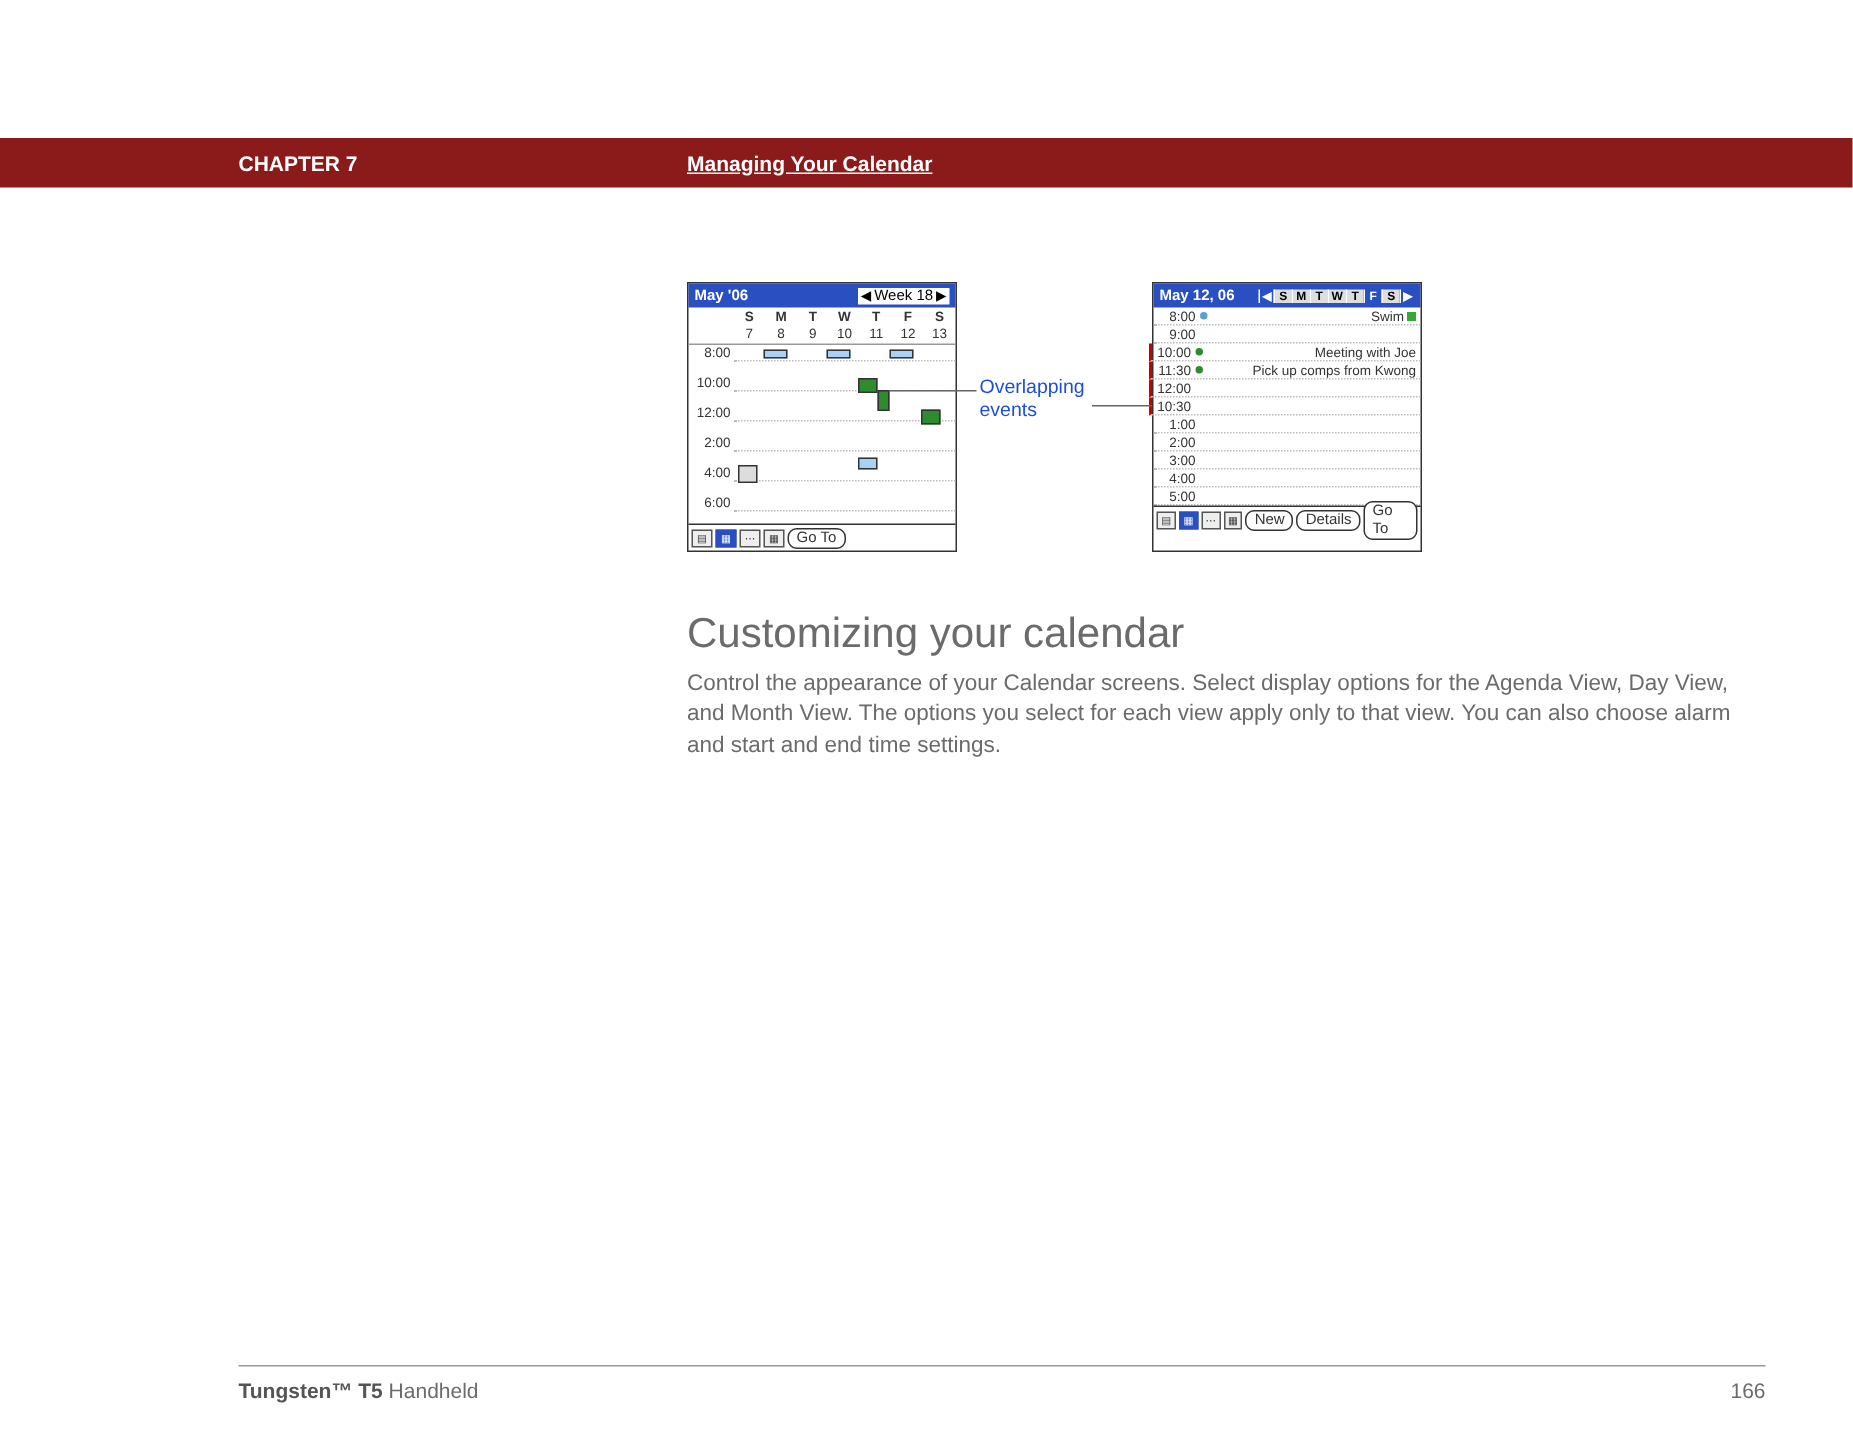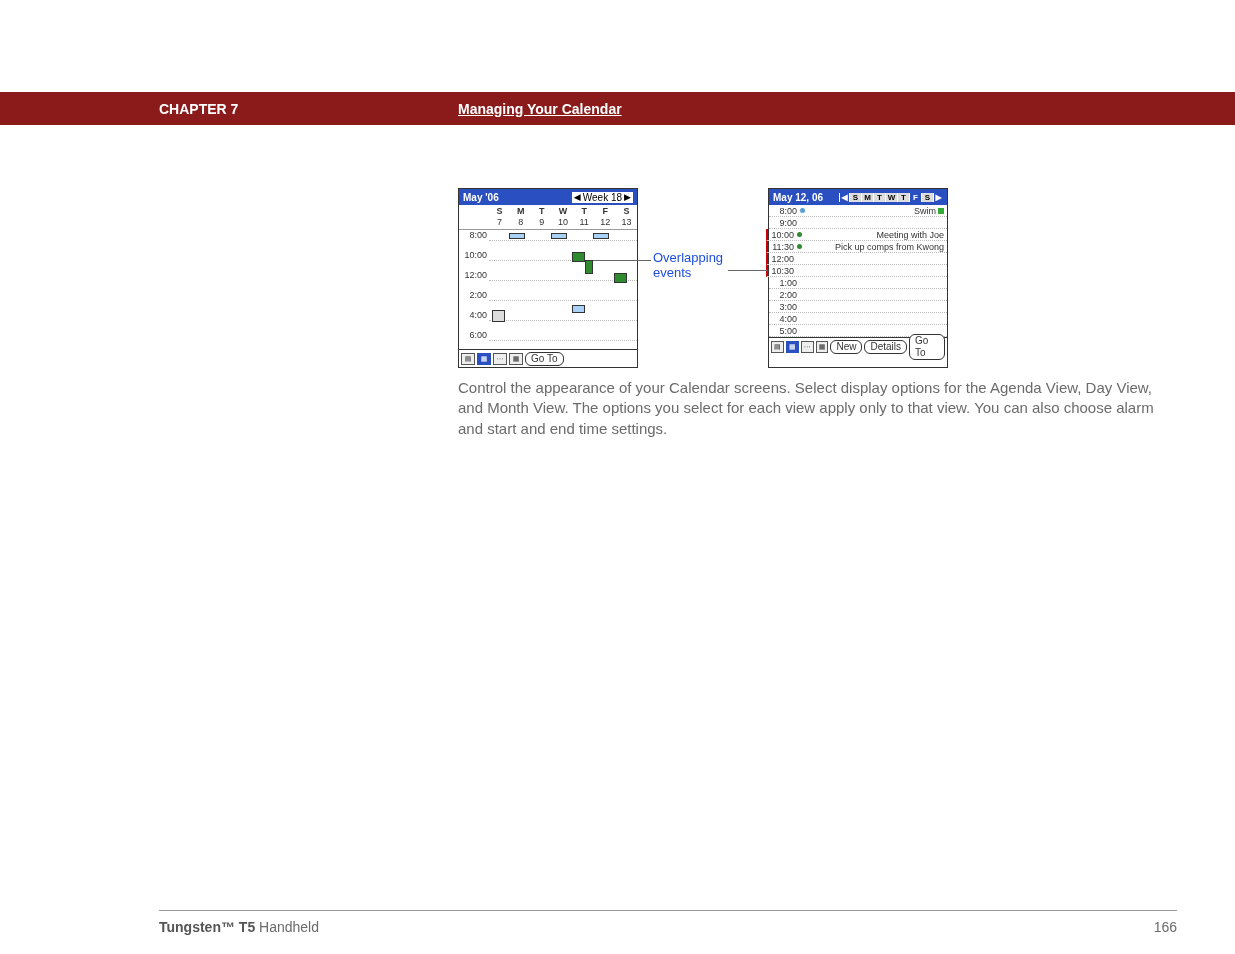--- a/index.html
+++ b/index.html
@@ -315,20 +315,21 @@
         <span class="ficon active">▦</span>
         <span class="ficon">⋯</span>
         <span class="ficon">▦</span>
         <span class="pbtn">New</span>
         <span class="pbtn">Details</span>
         <span class="pbtn">Go To</span>
       </div>
     </div>
   </div>
 
+  <div class="h2">Customizing your calendar</div>
   <div class="bodytext">Control the appearance of your Calendar screens. Select display options for the Agenda View, Day View, and Month View. The options you select for each view apply only to that view. You can also choose alarm and start and end time settings.</div>
 </div>
 
 <div class="footer">
   <span class="product">
     <b>Tungsten™ T5</b><span> Handheld</span>
   </span>
   <span>166</span>
 </div>
 

